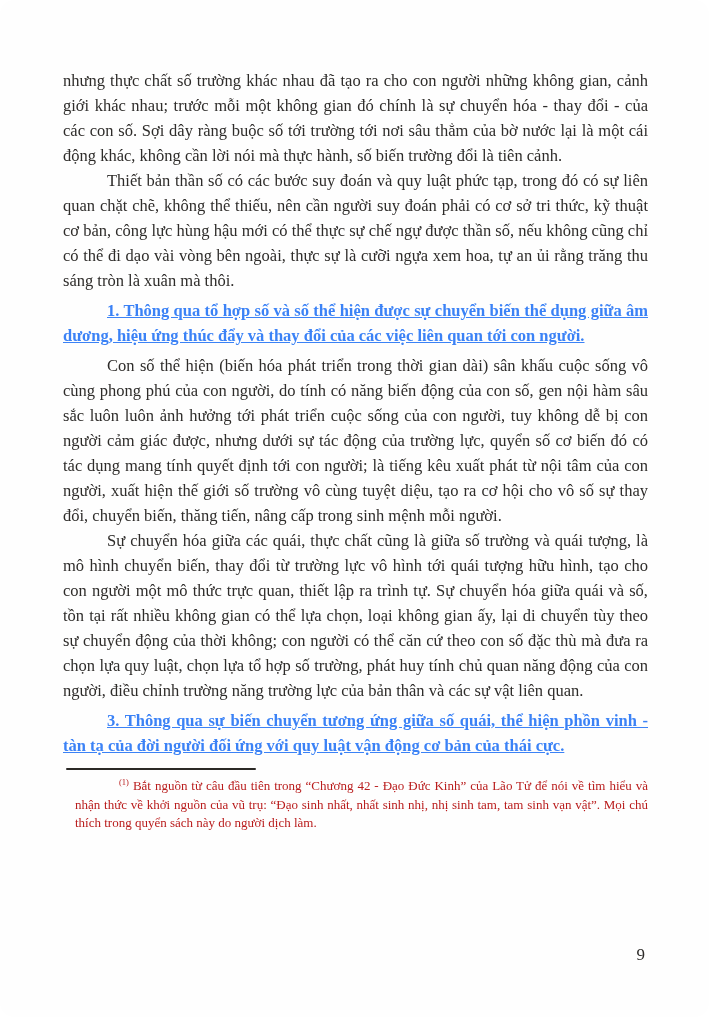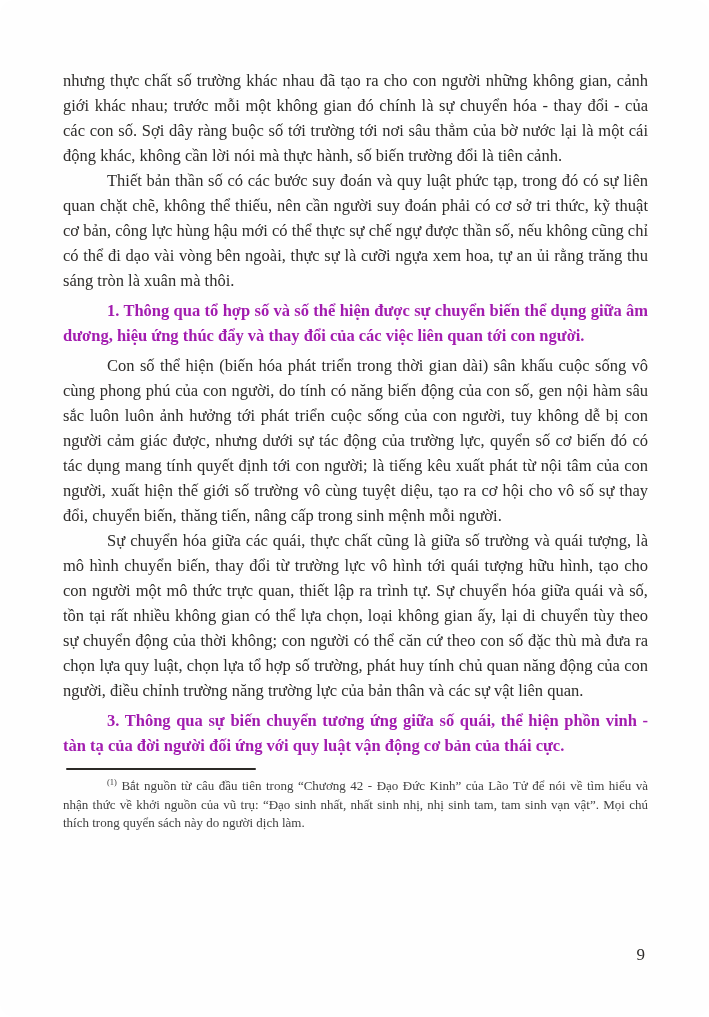--- a/index.html
+++ b/index.html
@@ -23,43 +23,45 @@
     line-height: 25px;
     text-align: justify;
     text-indent: 44px;
     color: #2e2c2a;
   }
   .text-block p.noindent {
     text-indent: 0;
   }
   .text-block p.heading {
     font-weight: bold;
-    color: #a21caf;
+    color: #3b82f6;
     margin: 5px 0;
+    text-decoration: underline;
   }
   sup.ref {
     font-size: 10px;
     line-height: 0;
     vertical-align: super;
   }
   .footnote-sep {
     margin: 10px 0 7px 66px;
     width: 190px;
     border: 0;
     border-top: 2px solid #2b2926;
   }
   .footnote-block {
     padding: 0 61px 0 63px;
   }
   .footnote-block p {
     font-size: 13px;
     line-height: 18.5px;
     text-align: justify;
     text-indent: 44px;
-    color: #404040;
+    color: #b91c1c;
+    margin-left: 12px;
   }
   .footnote-block sup.ref { font-size: 8.5px; }
   .page-number {
     position: absolute;
     right: 64px;
     top: 945px;
     font-size: 17px;
     color: #2e2c2a;
   }
 </style>

